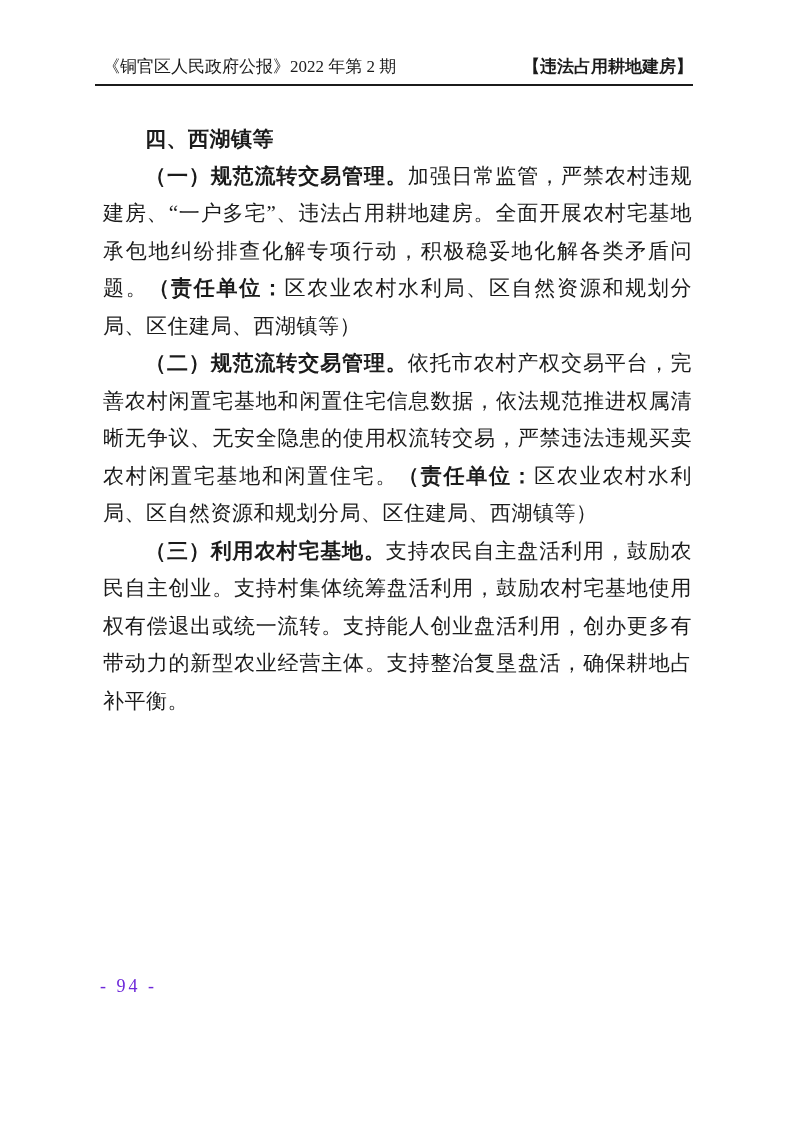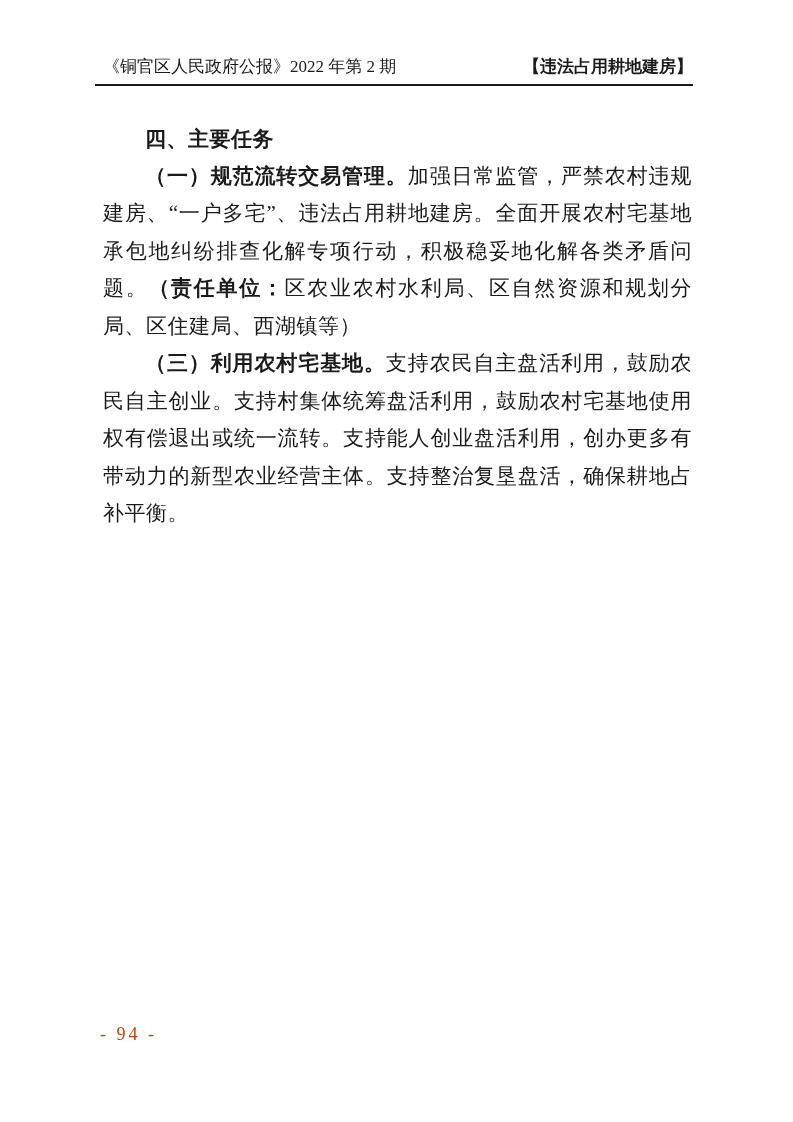--- a/index.html
+++ b/index.html
@@ -65,40 +65,41 @@
     margin: 0;
     padding: 0;
     text-indent: 2em;
   }
   .content span.bold {
     font-weight: 700;
   }
   .footer {
     position: absolute;
     left: 100px;
-    top: 1024px;
+    top: 976px;
     font-size: 18px;
     letter-spacing: 3px;
-    color: #c2410c;
+    color: #6d28d9;
   }
 </style>
 </head>
 <body>
 
 <div class="page">
 
   <div class="header">
     <span class="left-title">《铜官区人民政府公报》2022 年第 2 期</span>
     <span class="right-label">【违法占用耕地建房】</span>
   </div>
 
   <main class="content" id="doc-body">
       <section>
-        <h2>四、主要任务</h2>
+        <h2>四、西湖镇等</h2>
         <p><span class="bold">（一）规范流转交易管理。</span><span>加强日常监管，严禁农村违规建房、“一户多宅”、违法占用耕地建房。全面开展农村宅基地承包地纠纷排查化解专项行动，积极稳妥地化解各类矛盾问题。</span><span class="bold">（责任单位：</span><span>区农业农村水利局、区自然资源和规划分局、区住建局、西湖镇等）</span></p>
+        <p><span class="bold">（二）规范流转交易管理。</span><span>依托市农村产权交易平台，完善农村闲置宅基地和闲置住宅信息数据，依法规范推进权属清晰无争议、无安全隐患的使用权流转交易，严禁违法违规买卖农村闲置宅基地和闲置住宅。</span><span class="bold">（责任单位：</span><span>区农业农村水利局、区自然资源和规划分局、区住建局、西湖镇等）</span></p>
         <p><span class="bold">（三）利用农村宅基地。</span><span>支持农民自主盘活利用，鼓励农民自主创业。支持村集体统筹盘活利用，鼓励农村宅基地使用权有偿退出或统一流转。支持能人创业盘活利用，创办更多有带动力的新型农业经营主体。支持整治复垦盘活，确保耕地占补平衡。</span></p>
       </section>
     </main>
 
   <div class="footer">
     <span>- 94 -</span>
   </div>
 
 </div>
 

